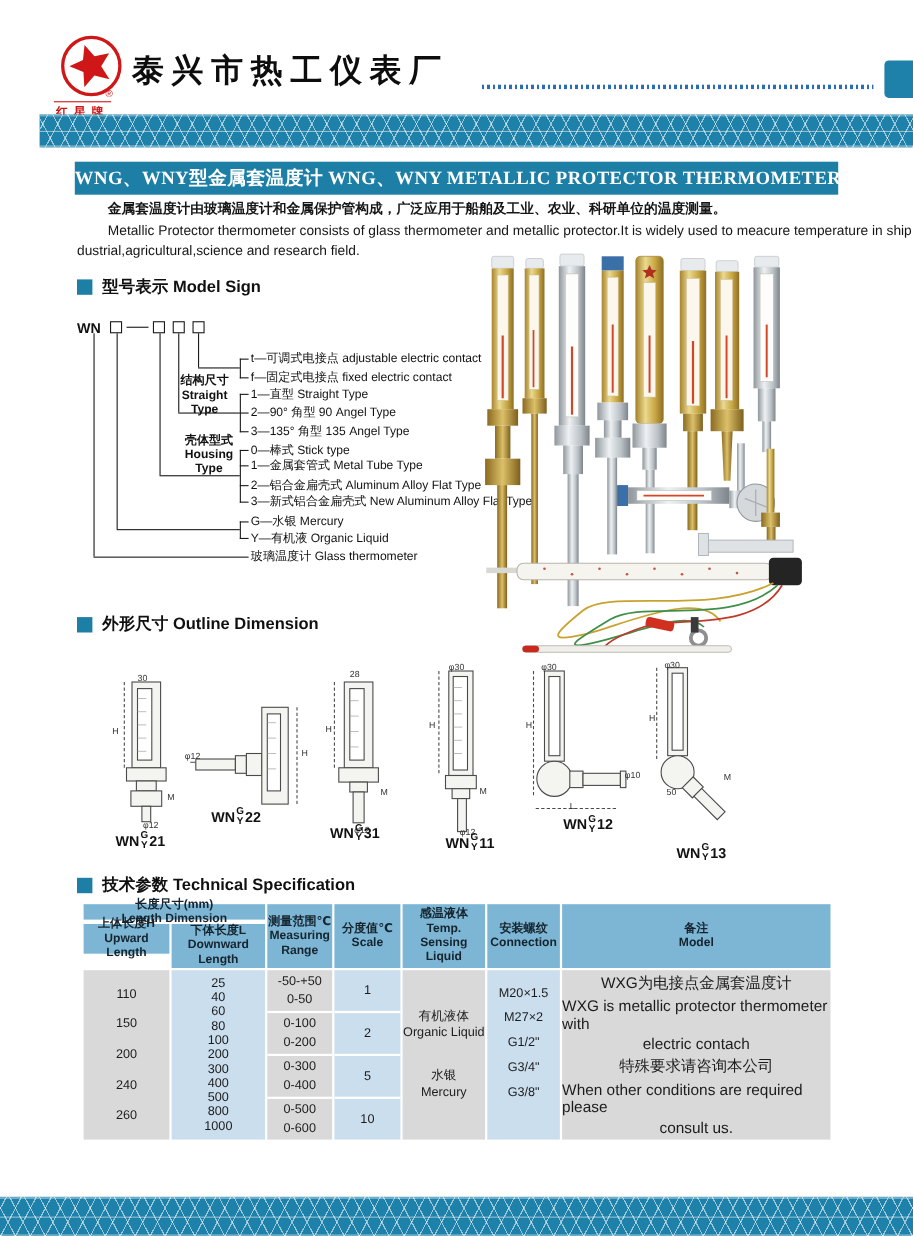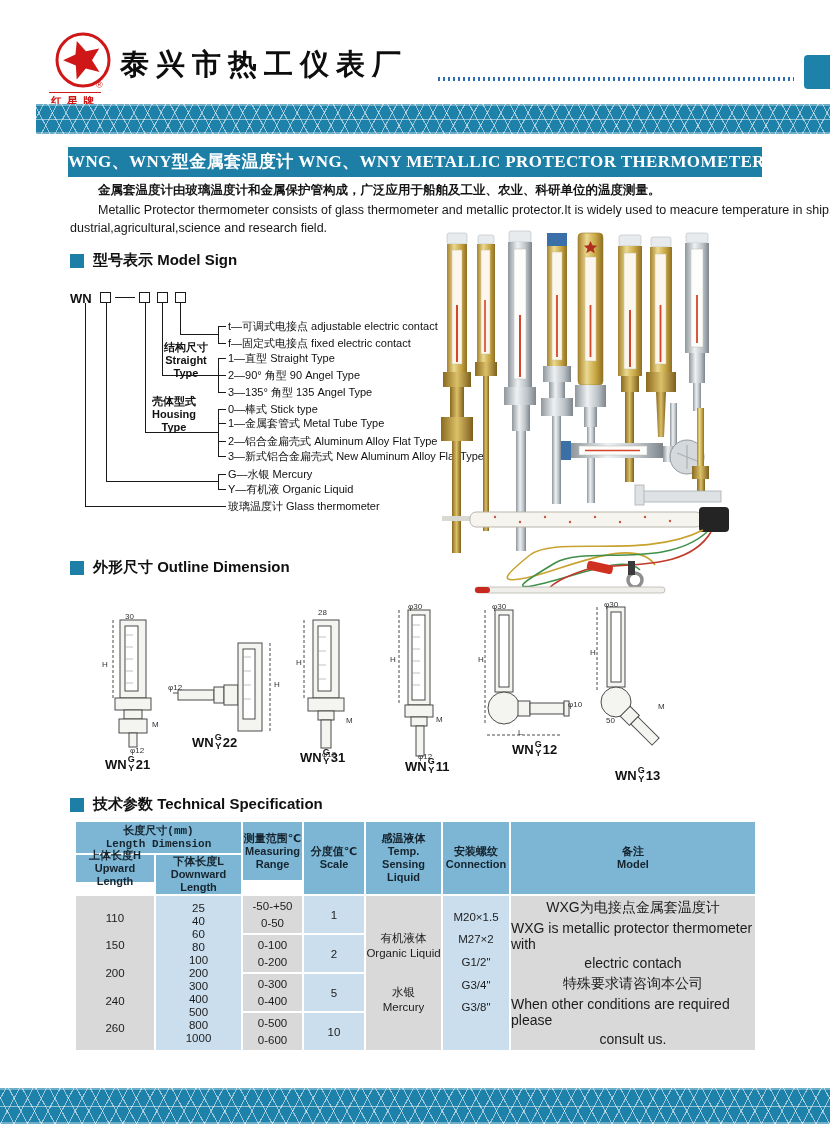--- a/index.html
+++ b/index.html
@@ -115,21 +115,21 @@
   <div class="abs vl" style="left:180px;top:303px;height:31px;"></div>
   <div class="abs hl" style="left:180px;top:334px;width:38px;"></div>
   <div class="abs vl" style="left:218px;top:326px;height:18px;"></div>
   <div class="abs hl" style="left:218px;top:326px;width:8px;"></div>
   <div class="abs hl" style="left:218px;top:343px;width:8px;"></div>
 
   <div class="abs mgroup" style="left:155px;top:360px;width:62px;">
     <div>结构尺寸</div>
     <div>Straight Type</div>
   </div>
-  <div class="abs mgroup" style="left:140px;top:414px;width:68px;text-align:center;">
+  <div class="abs mgroup" style="left:156px;top:414px;width:68px;text-align:center;">
     <div>壳体型式</div>
     <div>Housing Type</div>
   </div>
 
   <div class="abs mrow" style="left:228px;top:326px;">t—可调式电接点 adjustable electric contact</div>
   <div class="abs mrow" style="left:228px;top:343px;">f—固定式电接点 fixed electric contact</div>
   <div class="abs mrow" style="left:228px;top:358px;">1—直型 Straight Type</div>
   <div class="abs mrow" style="left:228px;top:375px;">2—90° 角型 90 Angel Type</div>
   <div class="abs mrow" style="left:228px;top:392px;">3—135° 角型 135 Angel Type</div>
   <div class="abs mrow" style="left:228px;top:409px;">0—棒式 Stick type</div>
@@ -443,21 +443,21 @@
       <span>13</span>
   </div>
 
   <div class="abs sec" style="left:70px;top:795px;">
     <span class="sq"></span>
     <span class="lbl">技术参数 Technical Specification</span>
   </div>
 
   <div class="abs spec" style="left:76px;top:822px;width:667px;">
 
-    <div class="th" style="grid-column:1/3;height:31px;font-family:Liberation Mono, monospace;">
+    <div class="th" style="grid-column:1/3;height:14px;">
       <div>长度尺寸(mm)</div>
         <div>Length Dimension</div>
     </div>
     <div class="th" style="grid-column:3;grid-row:1/3;height:58px;">
       <div>测量范围℃</div>
         <div>Measuring</div>
         <div>Range</div>
     </div>
     <div class="th" style="grid-column:4;grid-row:1/3;">
       <div>分度值℃</div>

